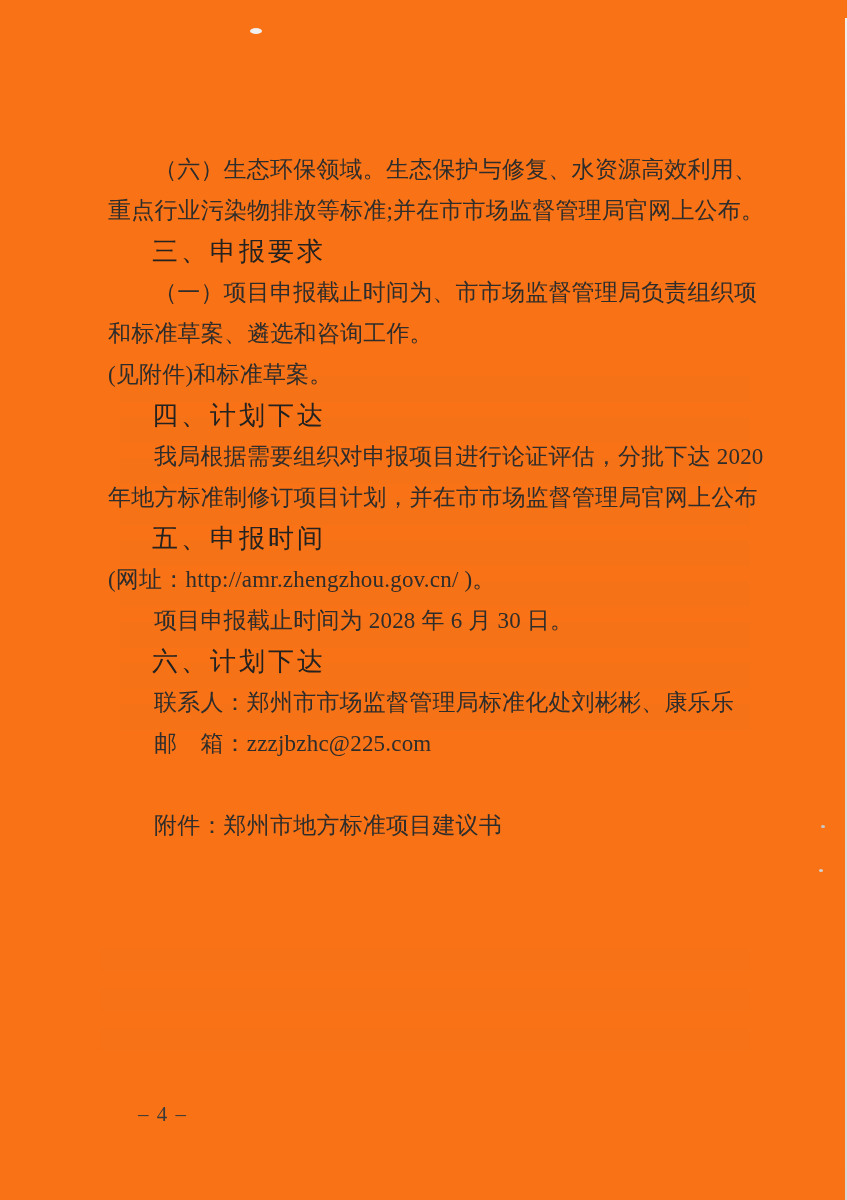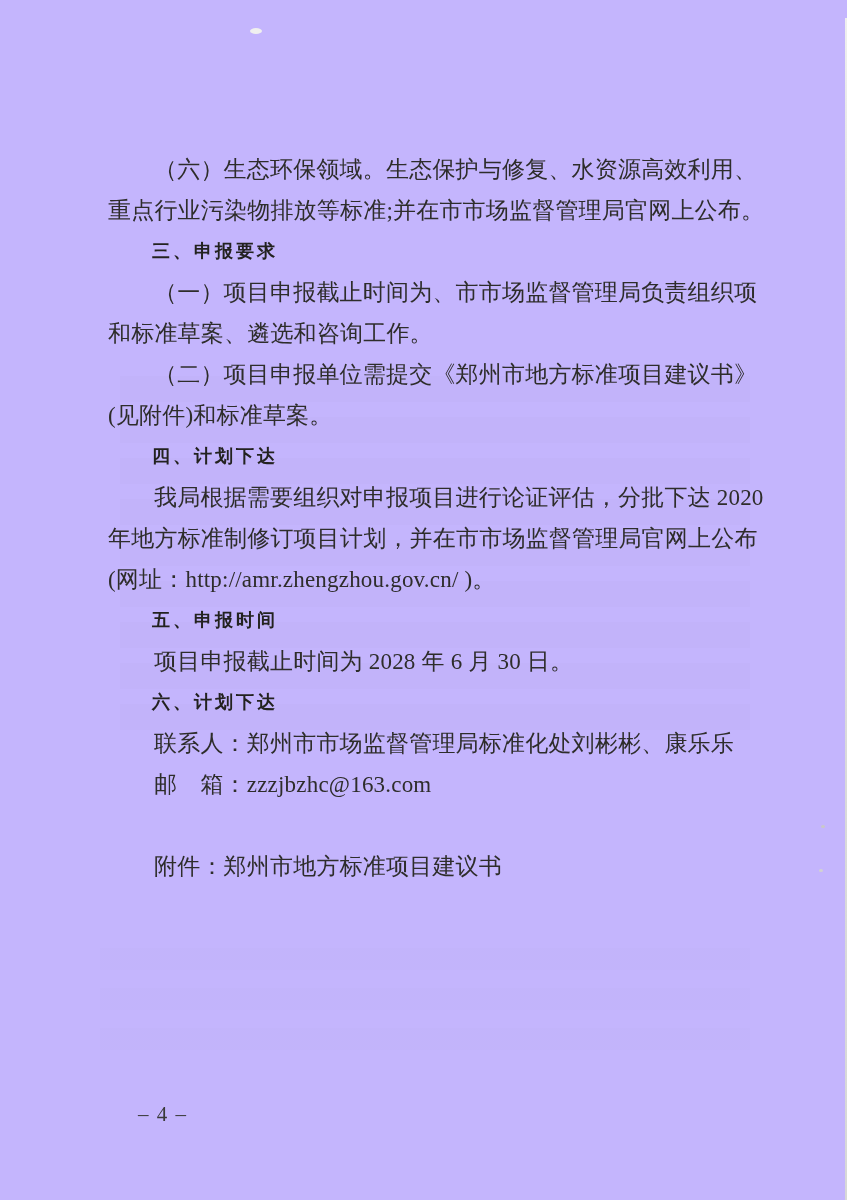--- a/index.html
+++ b/index.html
@@ -2,21 +2,21 @@
 <html><head>
 <meta charset="utf-8">
 <style>
   html, body { margin: 0; padding: 0; }
   body { background: #ffffff; }
 
   .page {
     position: relative;
     width: 847px;
     height: 1200px;
-    background: #c4b5fd;
+    background: #f97316;
     overflow: hidden;
     font-family: "Liberation Serif", "DejaVu Serif", serif;
     color: #2e2d2b;
   }
 
   
   .bleed-mid {
     position: absolute; left: 120px; top: 370px; width: 630px; height: 360px;
     background: repeating-linear-gradient(0deg,
       rgba(0,0,0,0.012) 0 26px, rgba(0,0,0,0) 26px 41px);
@@ -39,22 +39,22 @@
   .ln {
     height: 41px;
     line-height: 41px;
     font-size: 23px;
     letter-spacing: 0.2px;
     white-space: nowrap;
   }
   .indent { padding-left: 46px; }
   .heading {
     font-family: "Liberation Sans", "DejaVu Sans", sans-serif;
-    font-weight: 700;
-    font-size: 18px;
+    font-weight: 400;
+    font-size: 26px;
     letter-spacing: 3px;
     color: #232220;
     padding-left: 44px;
   }
   .spacer { height: 41px; }
 
   .page-number {
     position: absolute;
     left: 138px;
     top: 1102px;
@@ -90,31 +90,30 @@
   <div class="bleed-mid"></div>
   <div class="bleed-bottom"></div>
   <div class="smudge-top"></div>
 
   <div class="content">
     <div class="ln indent">（六）生态环保领域。生态保护与修复、水资源高效利用、</div>
     <div class="ln">重点行业污染物排放等标准;并在市市场监督管理局官网上公布。</div>
     <div class="ln heading">三、申报要求</div>
     <div class="ln indent">（一）项目申报截止时间为、市市场监督管理局负责组织项</div>
     <div class="ln">和标准草案、遴选和咨询工作。</div>
-    <div class="ln indent">（二）项目申报单位需提交《郑州市地方标准项目建议书》</div>
     <div class="ln">(见附件)和标准草案。</div>
     <div class="ln heading">四、计划下达</div>
     <div class="ln indent">我局根据需要组织对申报项目进行论证评估，分批下达 2020</div>
     <div class="ln">年地方标准制修订项目计划，并在市市场监督管理局官网上公布</div>
+    <div class="ln heading">五、申报时间</div>
     <div class="ln">(网址：http://amr.zhengzhou.gov.cn/ )。</div>
-    <div class="ln heading">五、申报时间</div>
     <div class="ln indent">项目申报截止时间为 2028 年 6 月 30 日。</div>
     <div class="ln heading">六、计划下达</div>
     <div class="ln indent">联系人：郑州市市场监督管理局标准化处刘彬彬、康乐乐</div>
-    <div class="ln indent">邮　箱：zzzjbzhc@163.com</div>
+    <div class="ln indent">邮　箱：zzzjbzhc@225.com</div>
     <div class="spacer"></div>
     <div class="ln indent">附件：郑州市地方标准项目建议书</div>
   </div>
 
   <div class="page-number">– 4 –</div>
 
   <div class="edge-line"></div>
   <div class="speck-a"></div>
   <div class="speck-b"></div>
 

